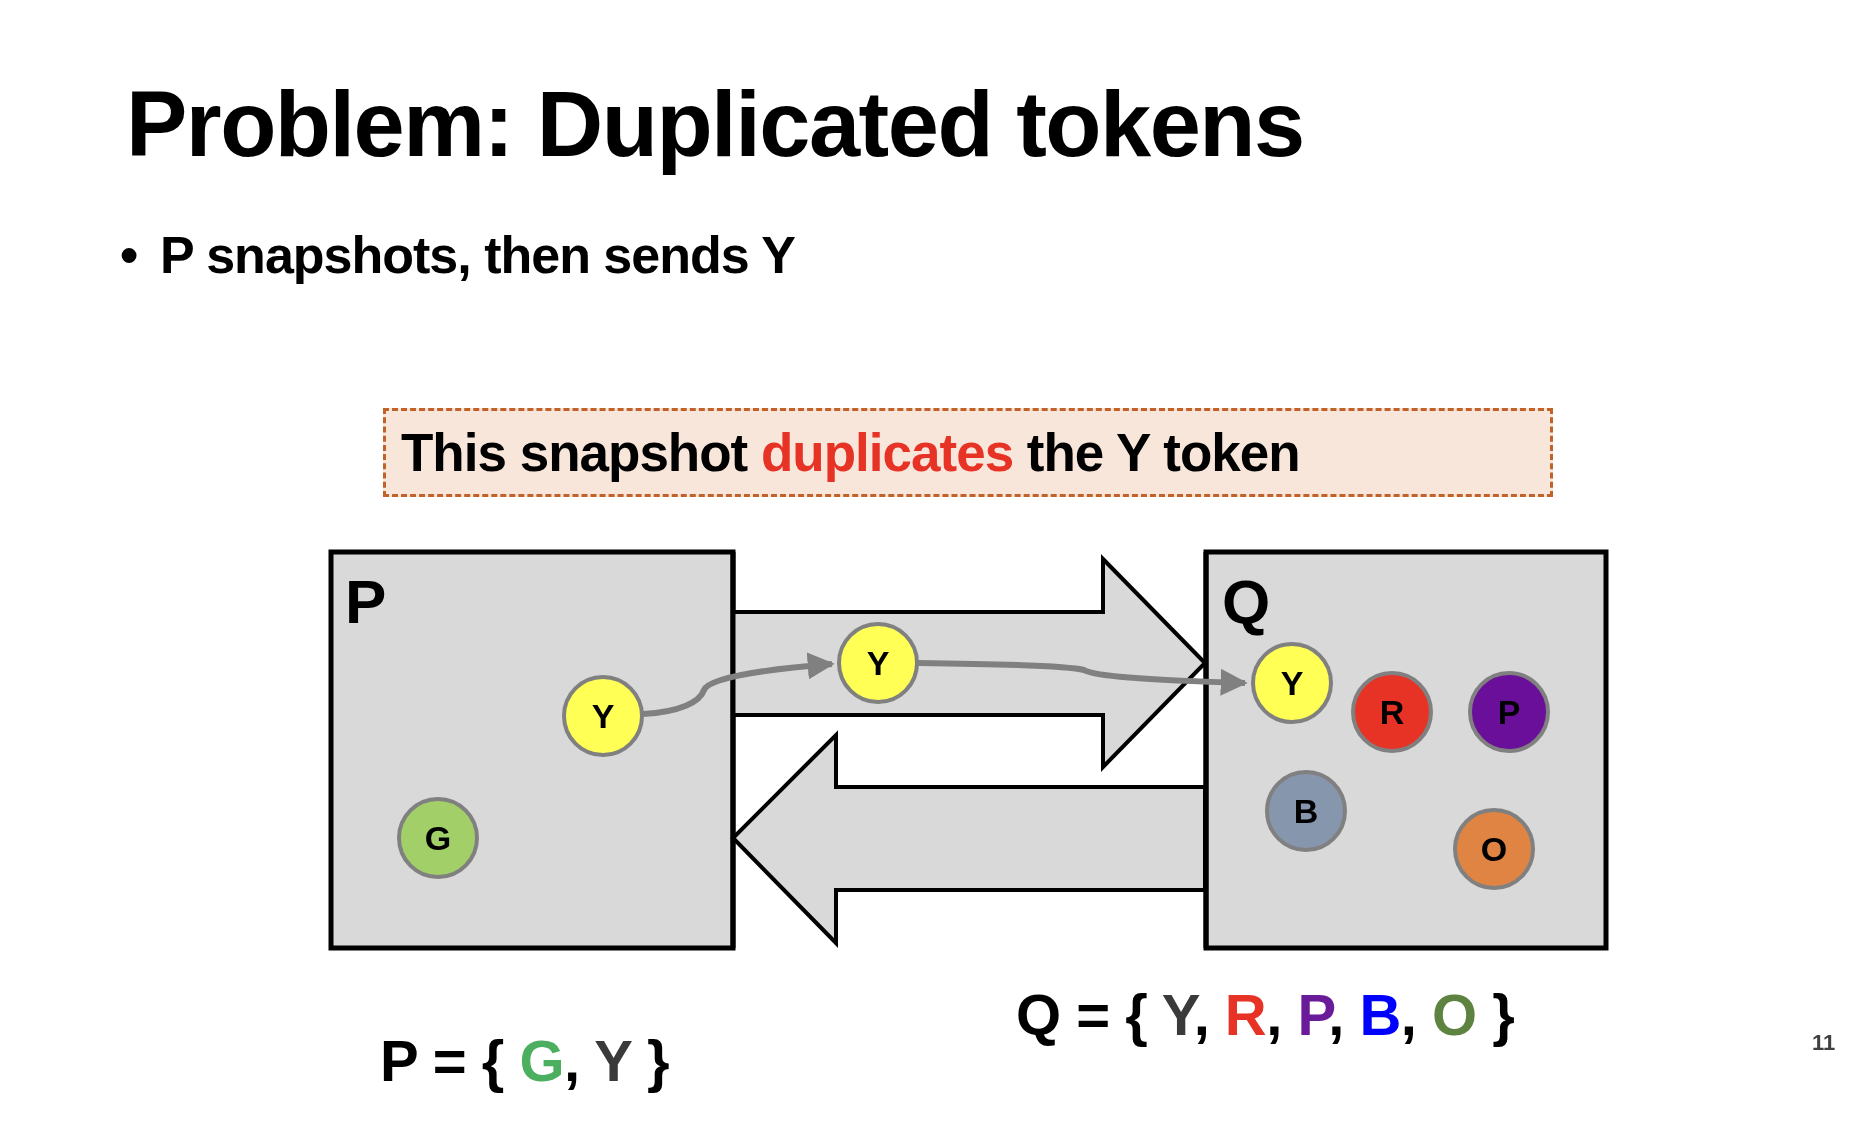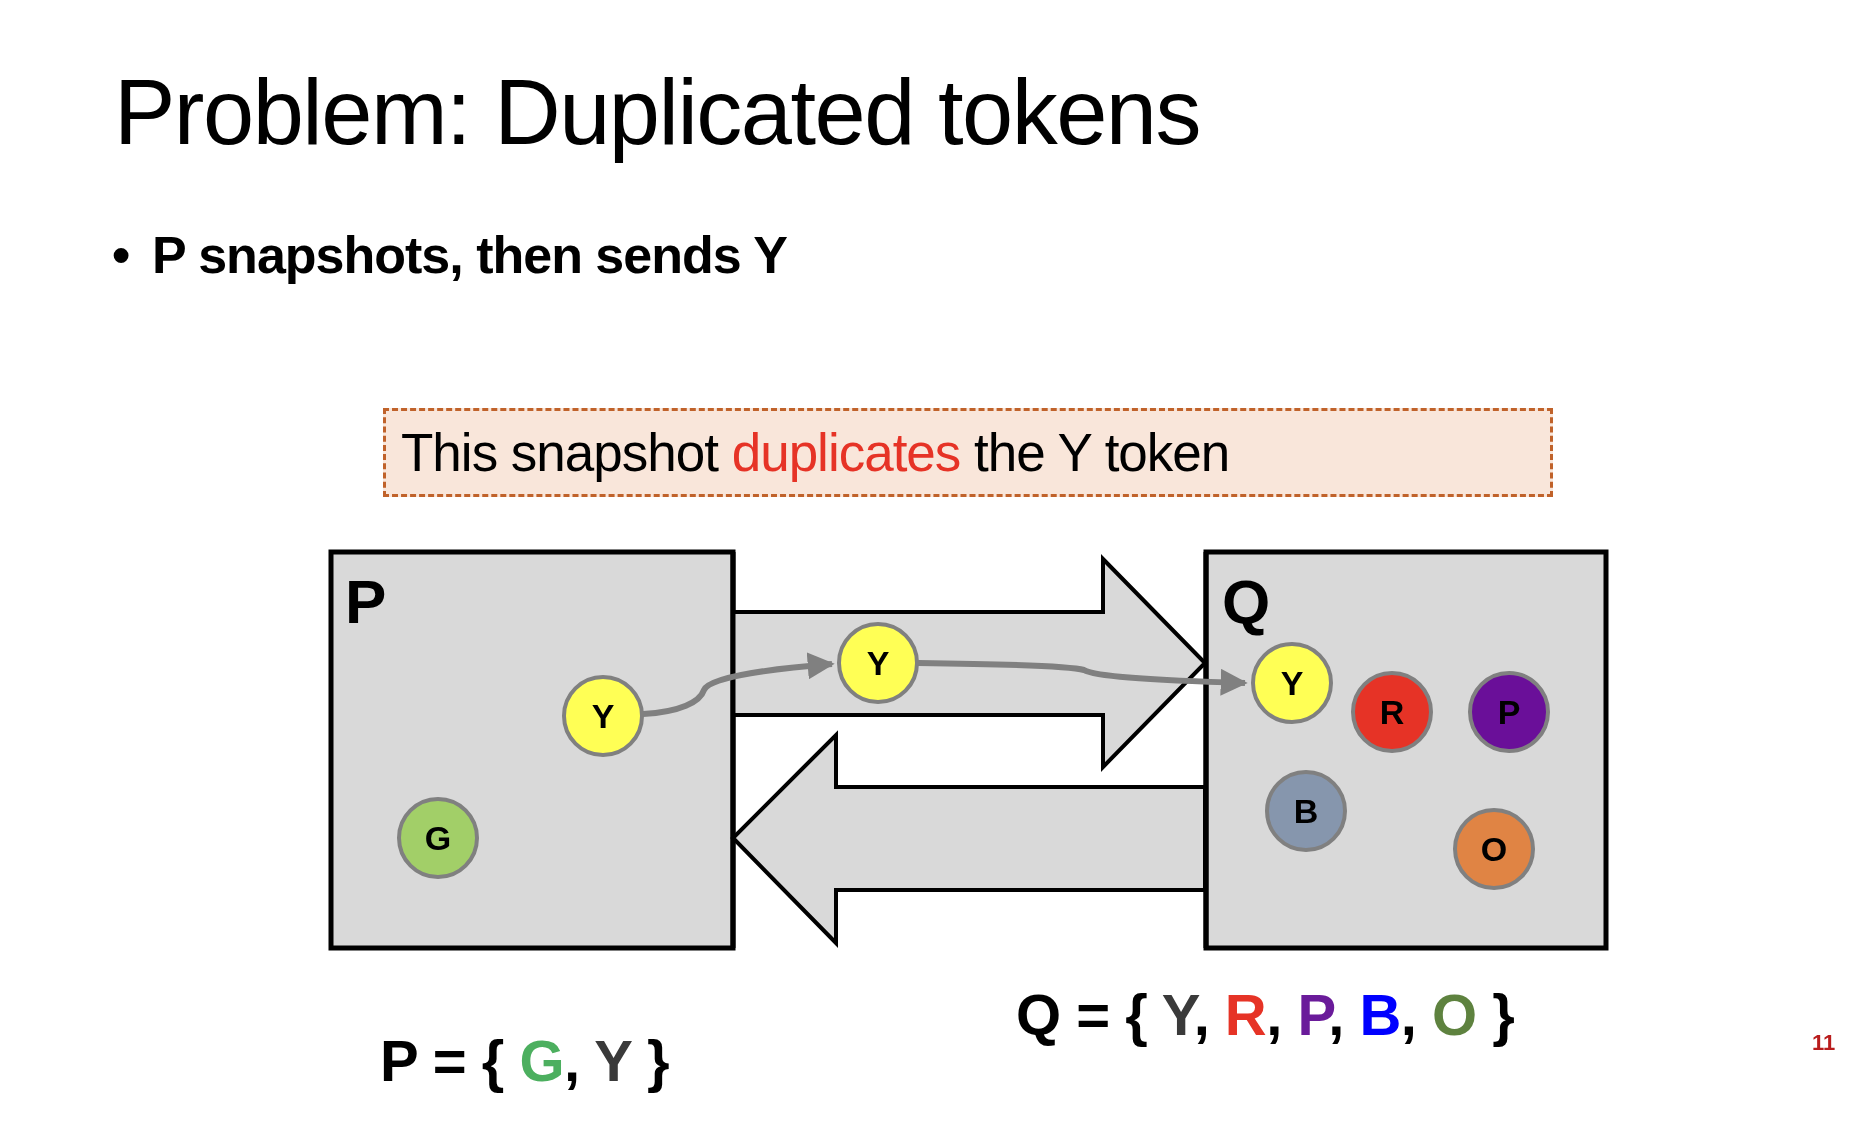--- a/index.html
+++ b/index.html
@@ -1,30 +1,30 @@
 <!DOCTYPE html>
 <html><head>
 <meta charset="utf-8">
 <style>
   html, body { margin: 0; padding: 0; background: #ffffff; }
   body { width: 1868px; height: 1130px; position: relative; overflow: hidden;
          font-family: "Liberation Sans", "DejaVu Sans", sans-serif; color: #000; }
-  .title { position: absolute; left: 114px; top: 62px; font-size: 92px; font-weight: 400;
-           letter-spacing: -1.5px; margin: 0; white-space: nowrap; line-height: 1.1; }
-  .bullets { position: absolute; left: 112px; top: 222px; margin: 0; padding: 0; list-style: none; }
+  .title { position: absolute; left: 114px; top: 62px; font-size: 92px; font-weight: 700;
+           letter-spacing: -1.5px; margin: 12px; white-space: nowrap; line-height: 1.1; }
+  .bullets { position: absolute; left: 120px; top: 222px; margin: 0; padding: 0; list-style: none; }
   .bullets li { font-size: 52px; font-weight: 700; letter-spacing: -1px; line-height: 66px; white-space: nowrap; }
   .bullets .dot { display: inline-block; width: 40px; }
   .callout { position: absolute; left: 383px; top: 408px; width: 1164px; height: 83px;
              background: #f9e6da; border: 3px dashed #c0622a; box-sizing: content-box; }
-  .callout-text { position: absolute; left: 15px; top: 12px; font-size: 53px; font-weight: 400;
+  .callout-text { position: absolute; left: 15px; top: 12px; font-size: 53px; font-weight: 700;
                   letter-spacing: -1px; white-space: nowrap; line-height: 60px; }
   .callout-text .hl { color: #e63326; }
   svg.diagram { position: absolute; left: 0; top: 0; }
   .set-label { position: absolute; font-size: 58px; font-weight: 700; white-space: nowrap; letter-spacing: -0.5px; line-height: 1; }
-  .pagenum { position: absolute; left: 1812px; top: 1030px; font-size: 22px; font-weight: 700; color: #b91c1c; }
+  .pagenum { position: absolute; left: 1812px; top: 1030px; font-size: 22px; font-weight: 700; color: #404040; }
 </style>
 </head>
 <body>
 
 <h1 class="title">Problem: Duplicated tokens</h1>
 
 <ul class="bullets">
   <li><span class="dot">•</span><span>P snapshots, then sends Y</span></li>
 </ul>
 

